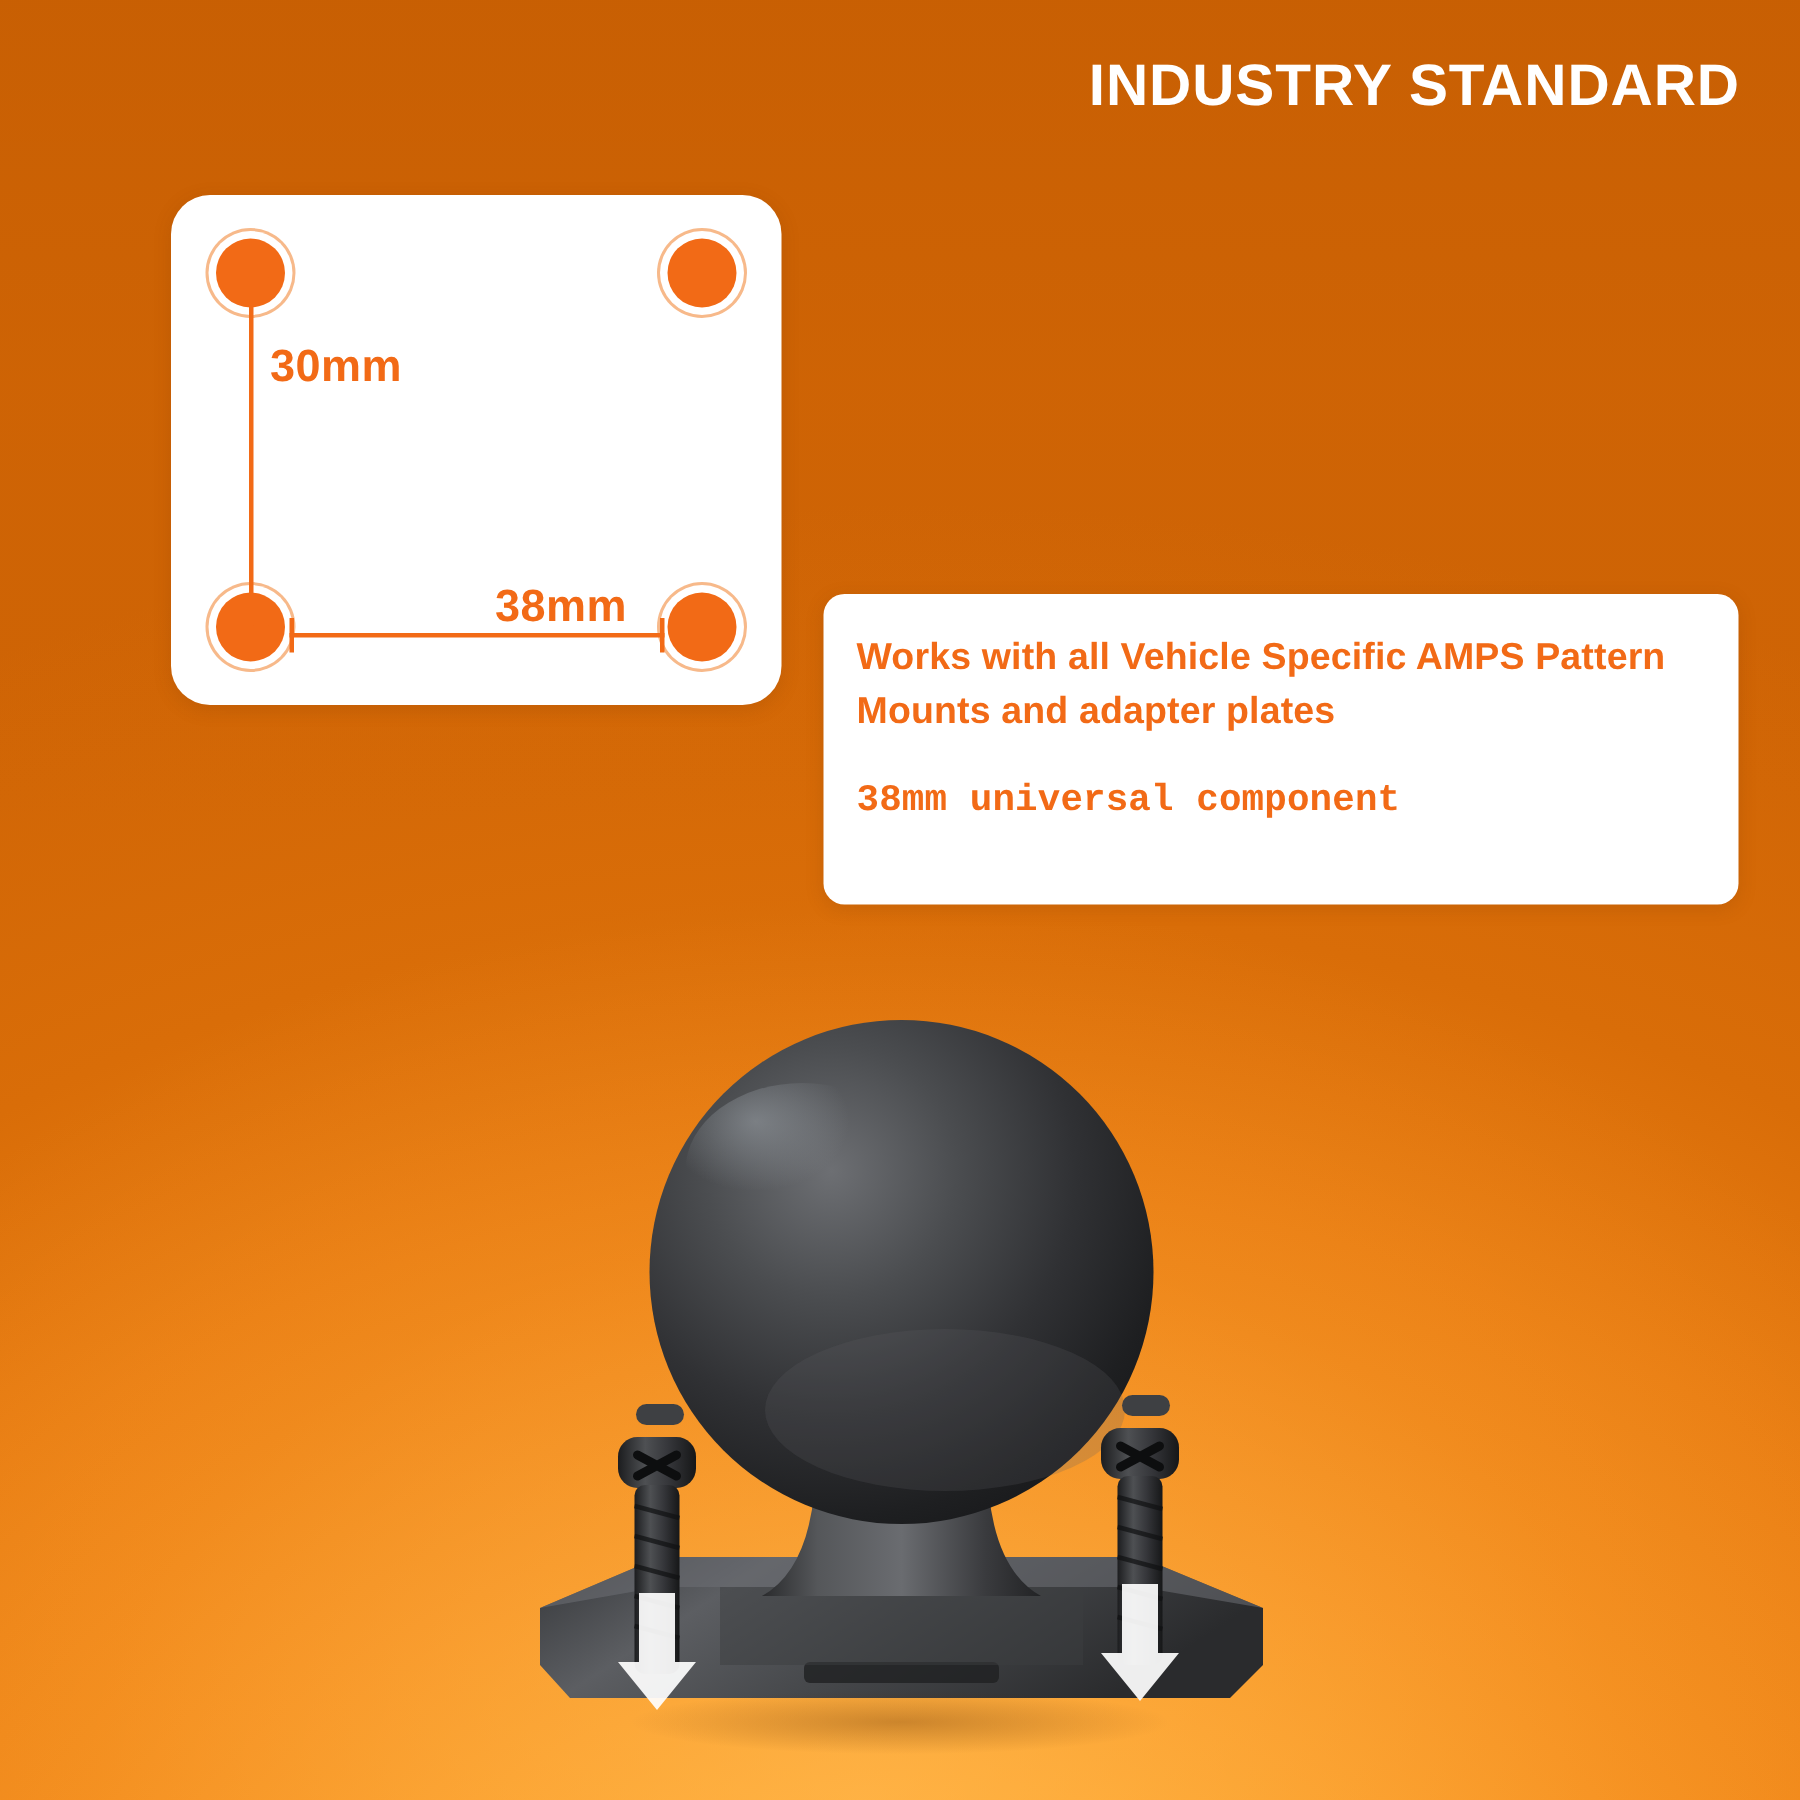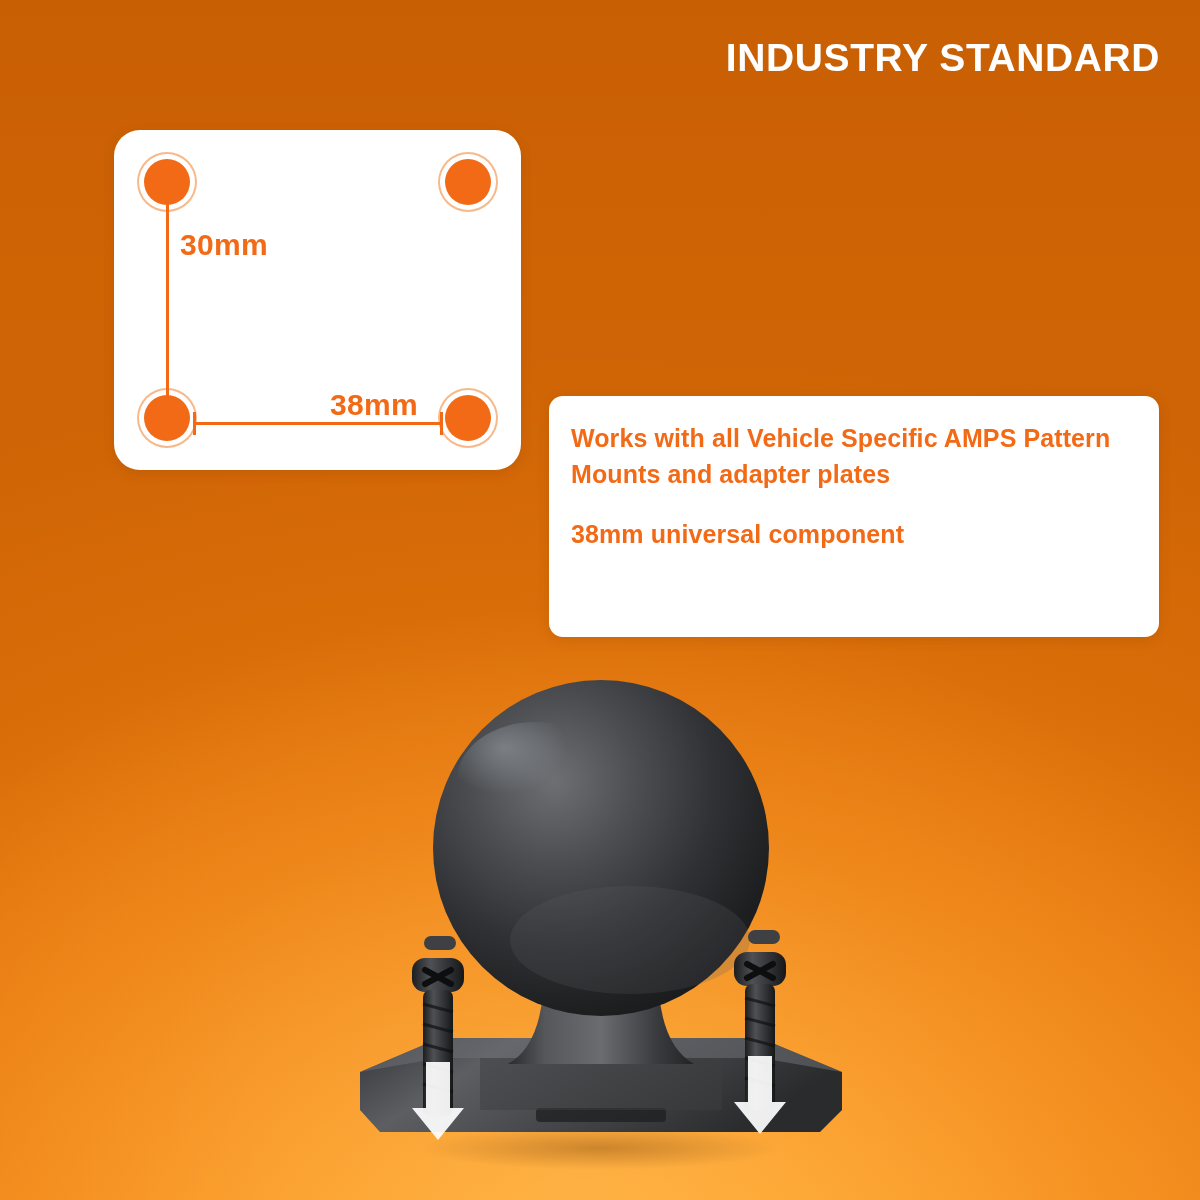--- a/index.html
+++ b/index.html
@@ -131,36 +131,36 @@
     font-weight: bold;
     letter-spacing: 0.3px;
   }
 
   
   .feature-card {
     position: absolute;
     left: 549px;
     top: 396px;
     width: 610px;
-    height: 241px;
+    height: 207px;
     background: #ffffff;
     border-radius: 14px;
     box-shadow: 0 3px 12px rgba(120,55,0,0.18);
     z-index: 5;
     padding: 24px 22px 0 22px;
     box-sizing: border-box;
   }
   .feature-line {
     color: #f26a16;
     font-size: 25px;
     font-weight: bold;
     line-height: 36px;
     letter-spacing: 0.1px;
   }
-  .feature-line.second { margin-top: 24px; }
+  .feature-line.second { margin-top: 24px; font-family: Liberation Mono, monospace; }
 
   
   .product {
     position: absolute;
     left: 330px;
     top: 640px;
     width: 540px;
     height: 540px;
     z-index: 4;
   }

